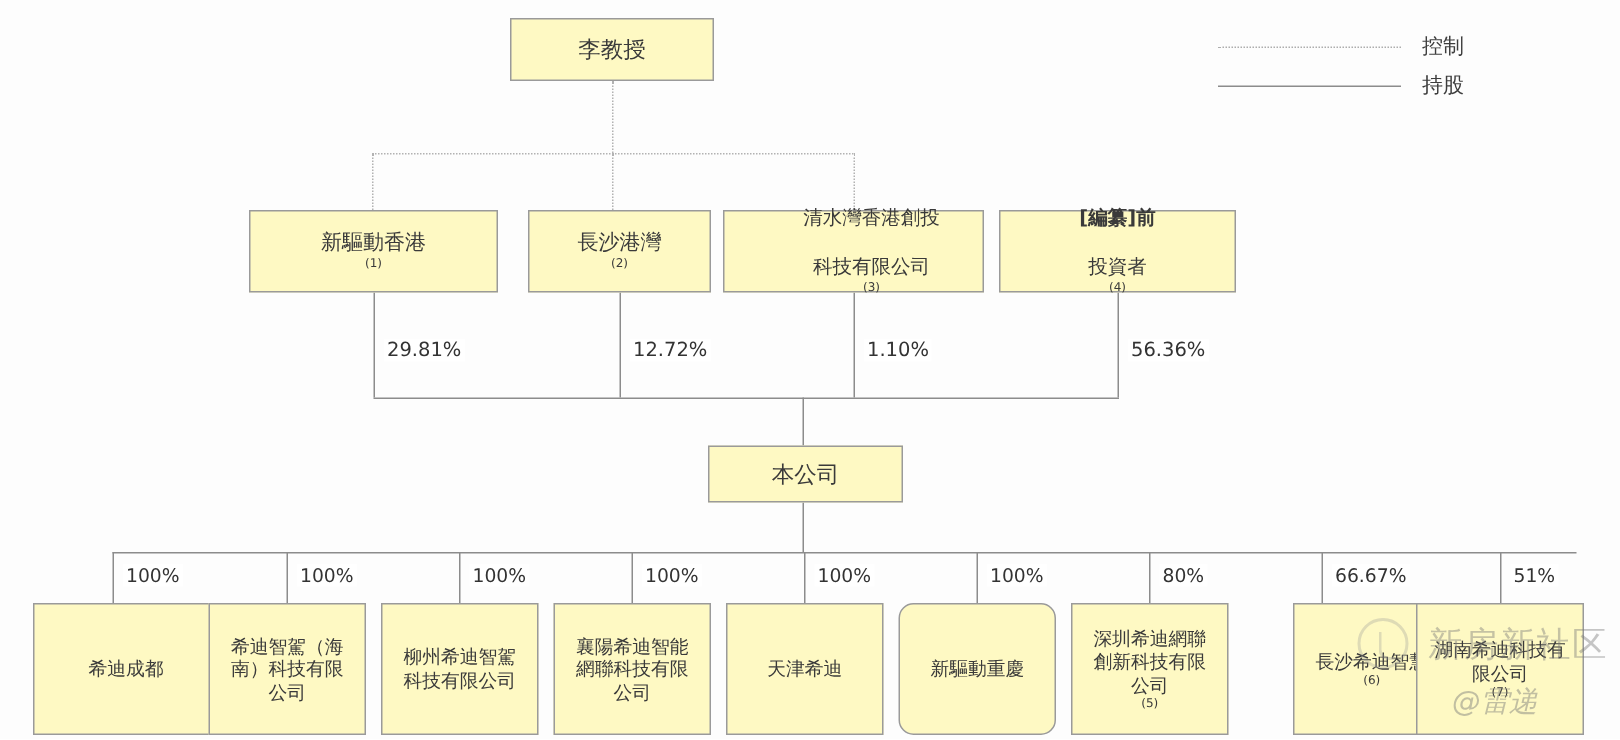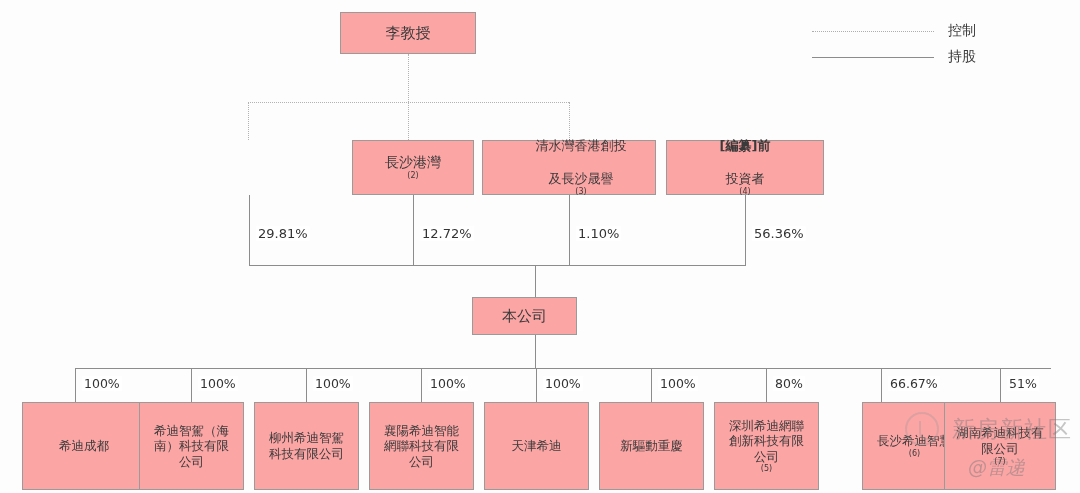--- a/index.html
+++ b/index.html
@@ -12,48 +12,48 @@
   #chart {
     position: relative;
     width: 1080px; height: 493px;
     background: #fdfdfd;
   }
 
   
   .box {
     position: absolute;
     border: 1px solid #9a9a9a;
-    background: #fca5a5;
+    background: #fef9c3;
     display: flex;
     align-items: center;
     justify-content: center;
     text-align: center;
     color: #3a3a3a;
     line-height: 1.25;
     z-index: 4;
   }
   .box span { display: block; padding: 0 4px; }
 
   #box-prof      { left:340px; top:12px;  width:136px; height:42px; font-size:15px; }
 
   .row2 { height: 55px; font-size: 14px; }
   #box-xqd-hk    { left:166px; top:140px; width:166px; }
   #box-cs-gw     { left:352px; top:140px; width:122px; }
   #box-qsw       { left:482px; top:140px; width:174px; font-size:13px;padding-left:24px; }
   #box-pre-inv   { left:666px; top:140px; width:158px; font-size:13px; }
 
-  #box-company   { left:472px; top:297px; width:105px; height:38px; font-size:15px; }
+  #box-company   { left:472px; top:297px; width:130px; height:38px; font-size:15px; }
 
   .row4 { top: 402px; height: 88px; font-size: 12.5px; }
   #c1 { left:22px;  width:124px; }
   #c2 { left:139px; width:105px; }
   #c3 { left:254px; width:105px; }
   #c4 { left:369px; width:105px; }
   #c5 { left:484px; width:105px; }
-  #c6 { left:599px; width:105px; }
+  #c6 { left:599px; width:105px;border-radius:10px; }
   #c7 { left:714px; width:105px;text-align:center; }
   #c8 { left:829px; width:105px;margin-left:33px; }
   #c9 { left:944px; width:112px; }
 
   
   .ln { position: absolute; z-index: 2; }
   .solid-v  { width: 0; border-left: 1px solid #8c8c8c; }
   .solid-h  { height: 0; border-top: 1px solid #8c8c8c; }
   .dot-v    { width: 0; border-left: 1px dotted #b2b2b2; }
   .dot-h    { height: 0; border-top: 1px dotted #b2b2b2; }
@@ -128,28 +128,34 @@
   <div class="box" id="box-prof">
     <span>李教授</span>
   </div>
 
   <div class="ln dot-v" style="left:408px; top:54px;  height:48px;"></div>
   <div class="ln dot-h" style="left:248px; top:102px; width:321px;"></div>
   <div class="ln dot-v" style="left:248px; top:102px; height:38px;"></div>
   <div class="ln dot-v" style="left:408px; top:102px; height:38px;"></div>
   <div class="ln dot-v" style="left:569px; top:102px; height:38px;"></div>
 
+  <div class="box row2" id="box-xqd-hk">
+    <span>
+        <span>新驅動香港</span>
+        <span class="sup">(1)</span>
+      </span>
+  </div>
   <div class="box row2" id="box-cs-gw">
     <span>
         <span>長沙港灣</span>
         <span class="sup">(2)</span>
       </span>
   </div>
   <div class="box row2" id="box-qsw">
-    <span><span>清水灣香港創投</span><br><span>及長沙晟譽</span><span class="sup">(3)</span></span>
+    <span><span>清水灣香港創投</span><br><span>科技有限公司</span><span class="sup">(3)</span></span>
   </div>
   <div class="box row2" id="box-pre-inv">
     <span><span class="bold">[編纂]前</span><br><span>投資者</span><span class="sup">(4)</span></span>
   </div>
 
   <div class="ln solid-v" style="left:249px; top:195px; height:70px;"></div>
   <div class="ln solid-v" style="left:413px; top:195px; height:70px;"></div>
   <div class="ln solid-v" style="left:569px; top:195px; height:70px;"></div>
   <div class="ln solid-v" style="left:745px; top:195px; height:70px;"></div>
   <div class="ln solid-h" style="left:249px; top:265px; width:497px;"></div>

